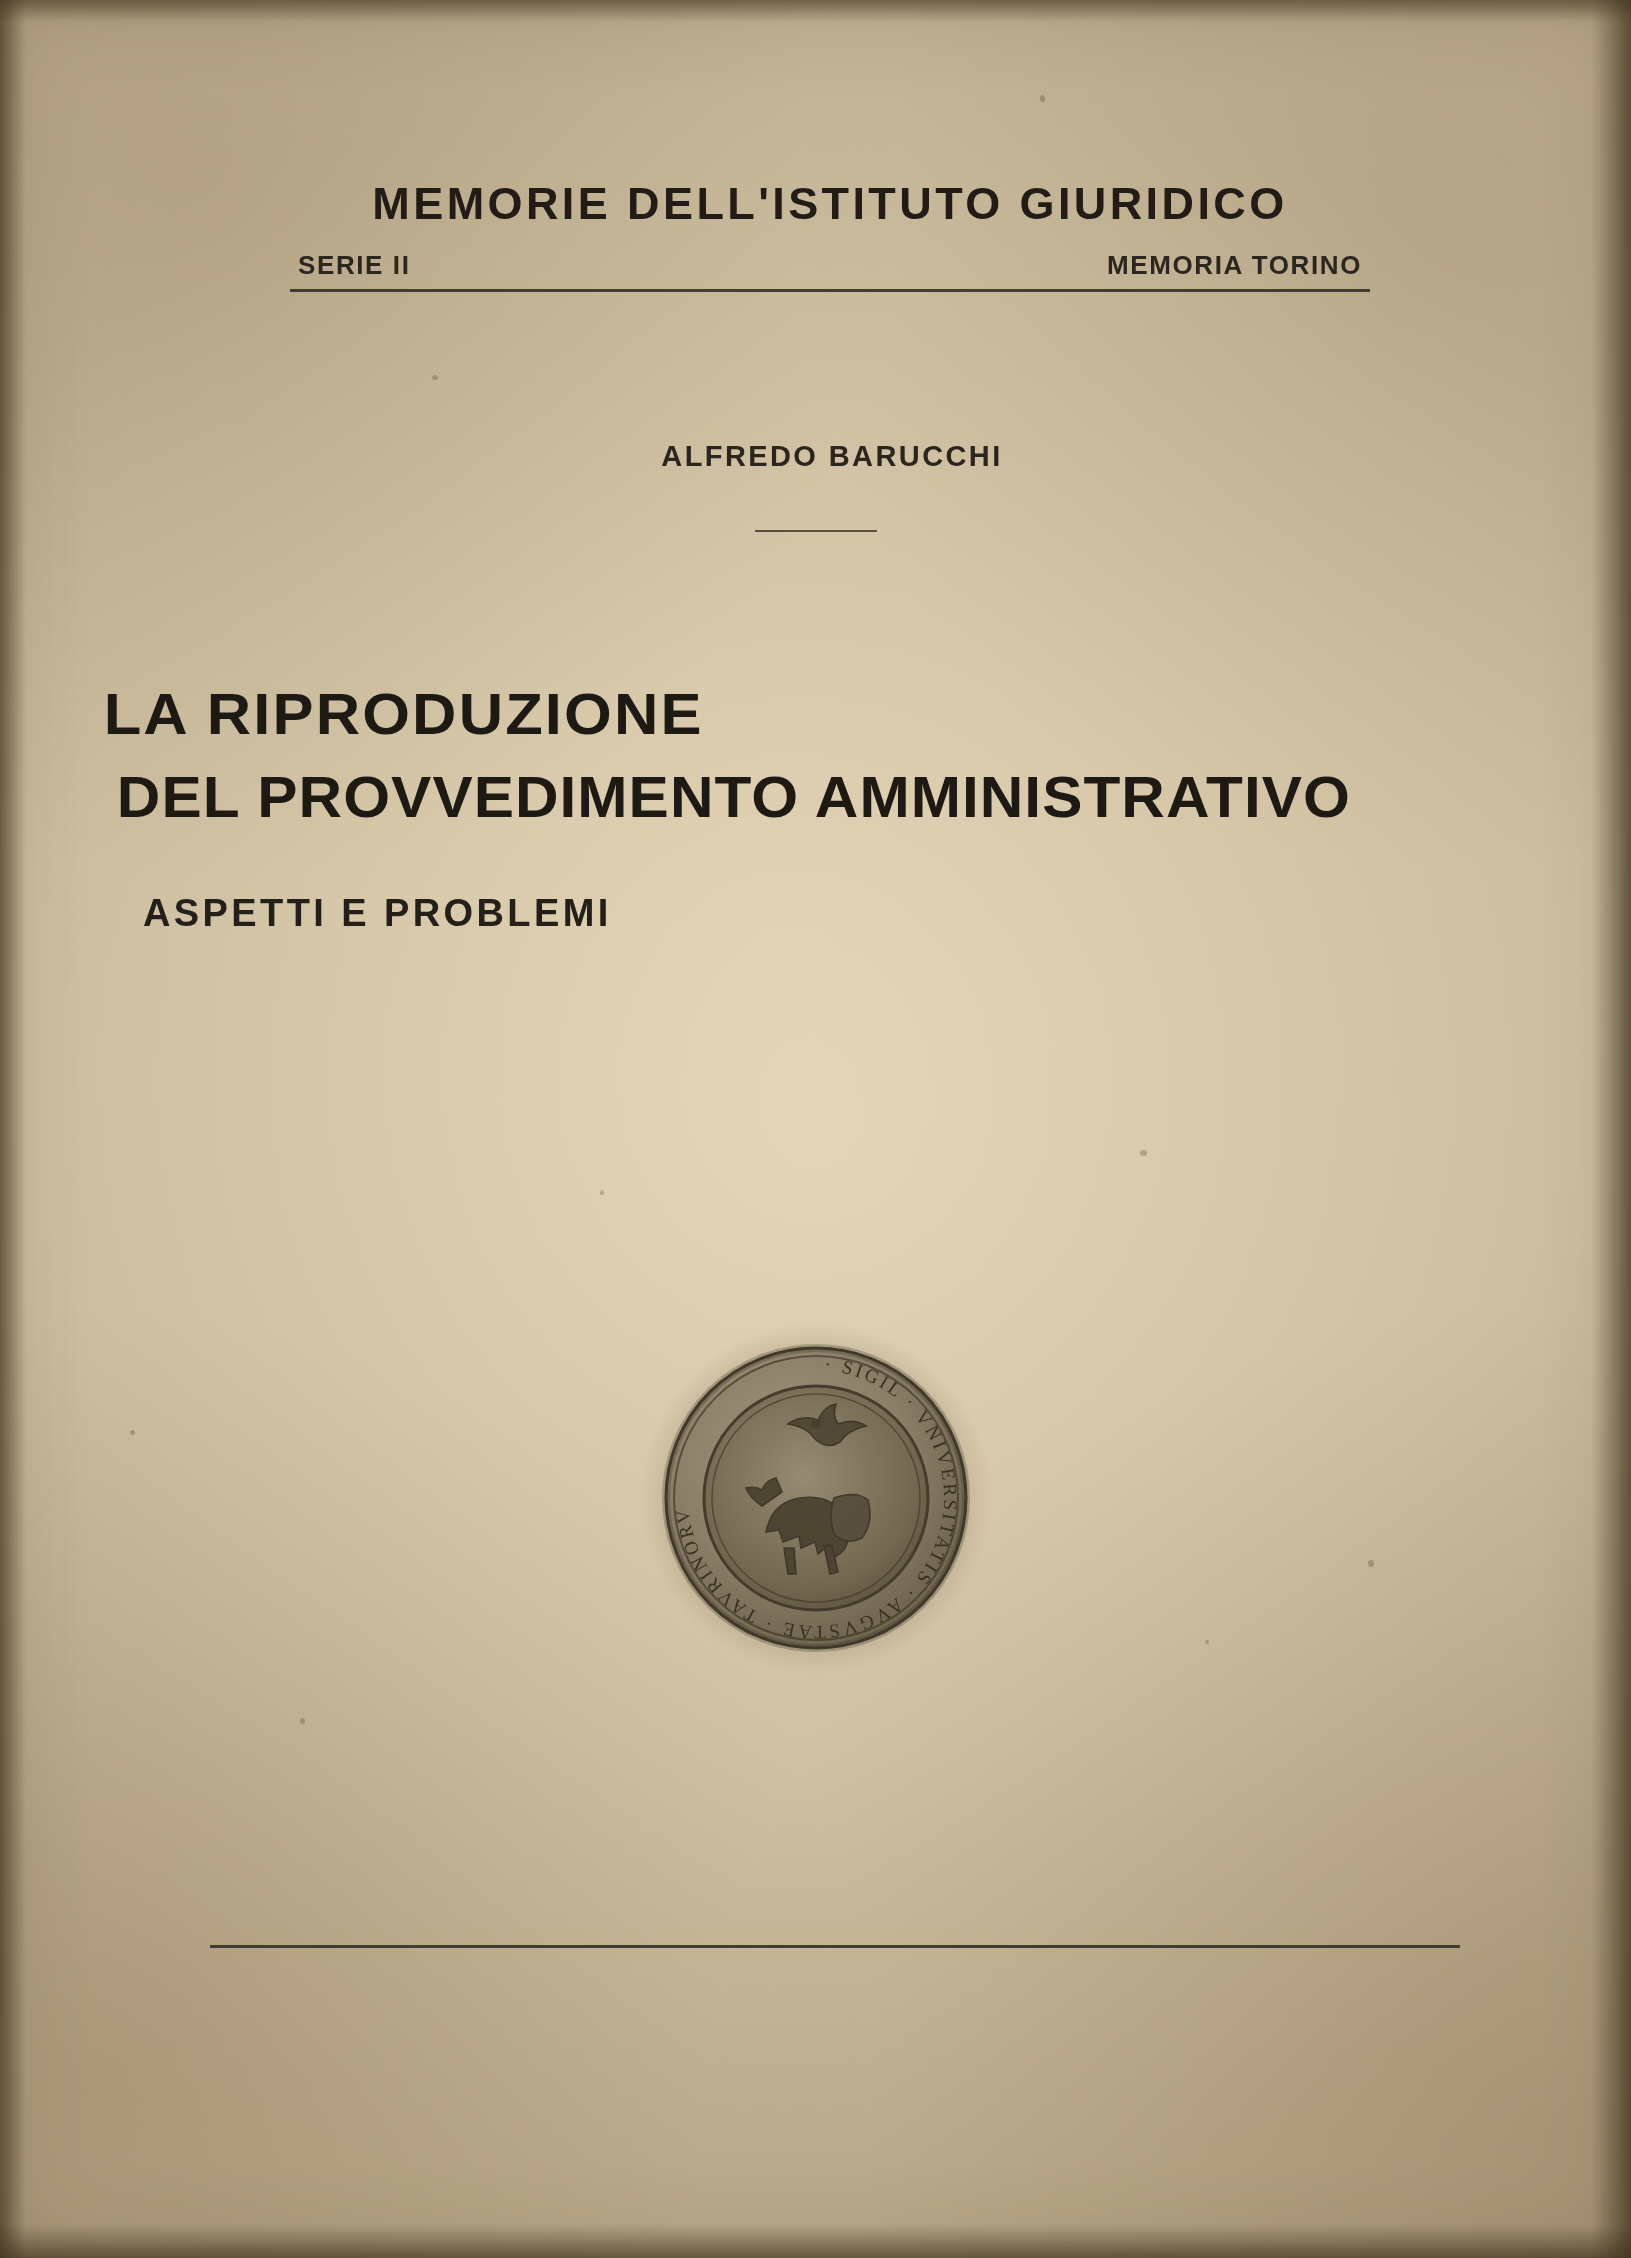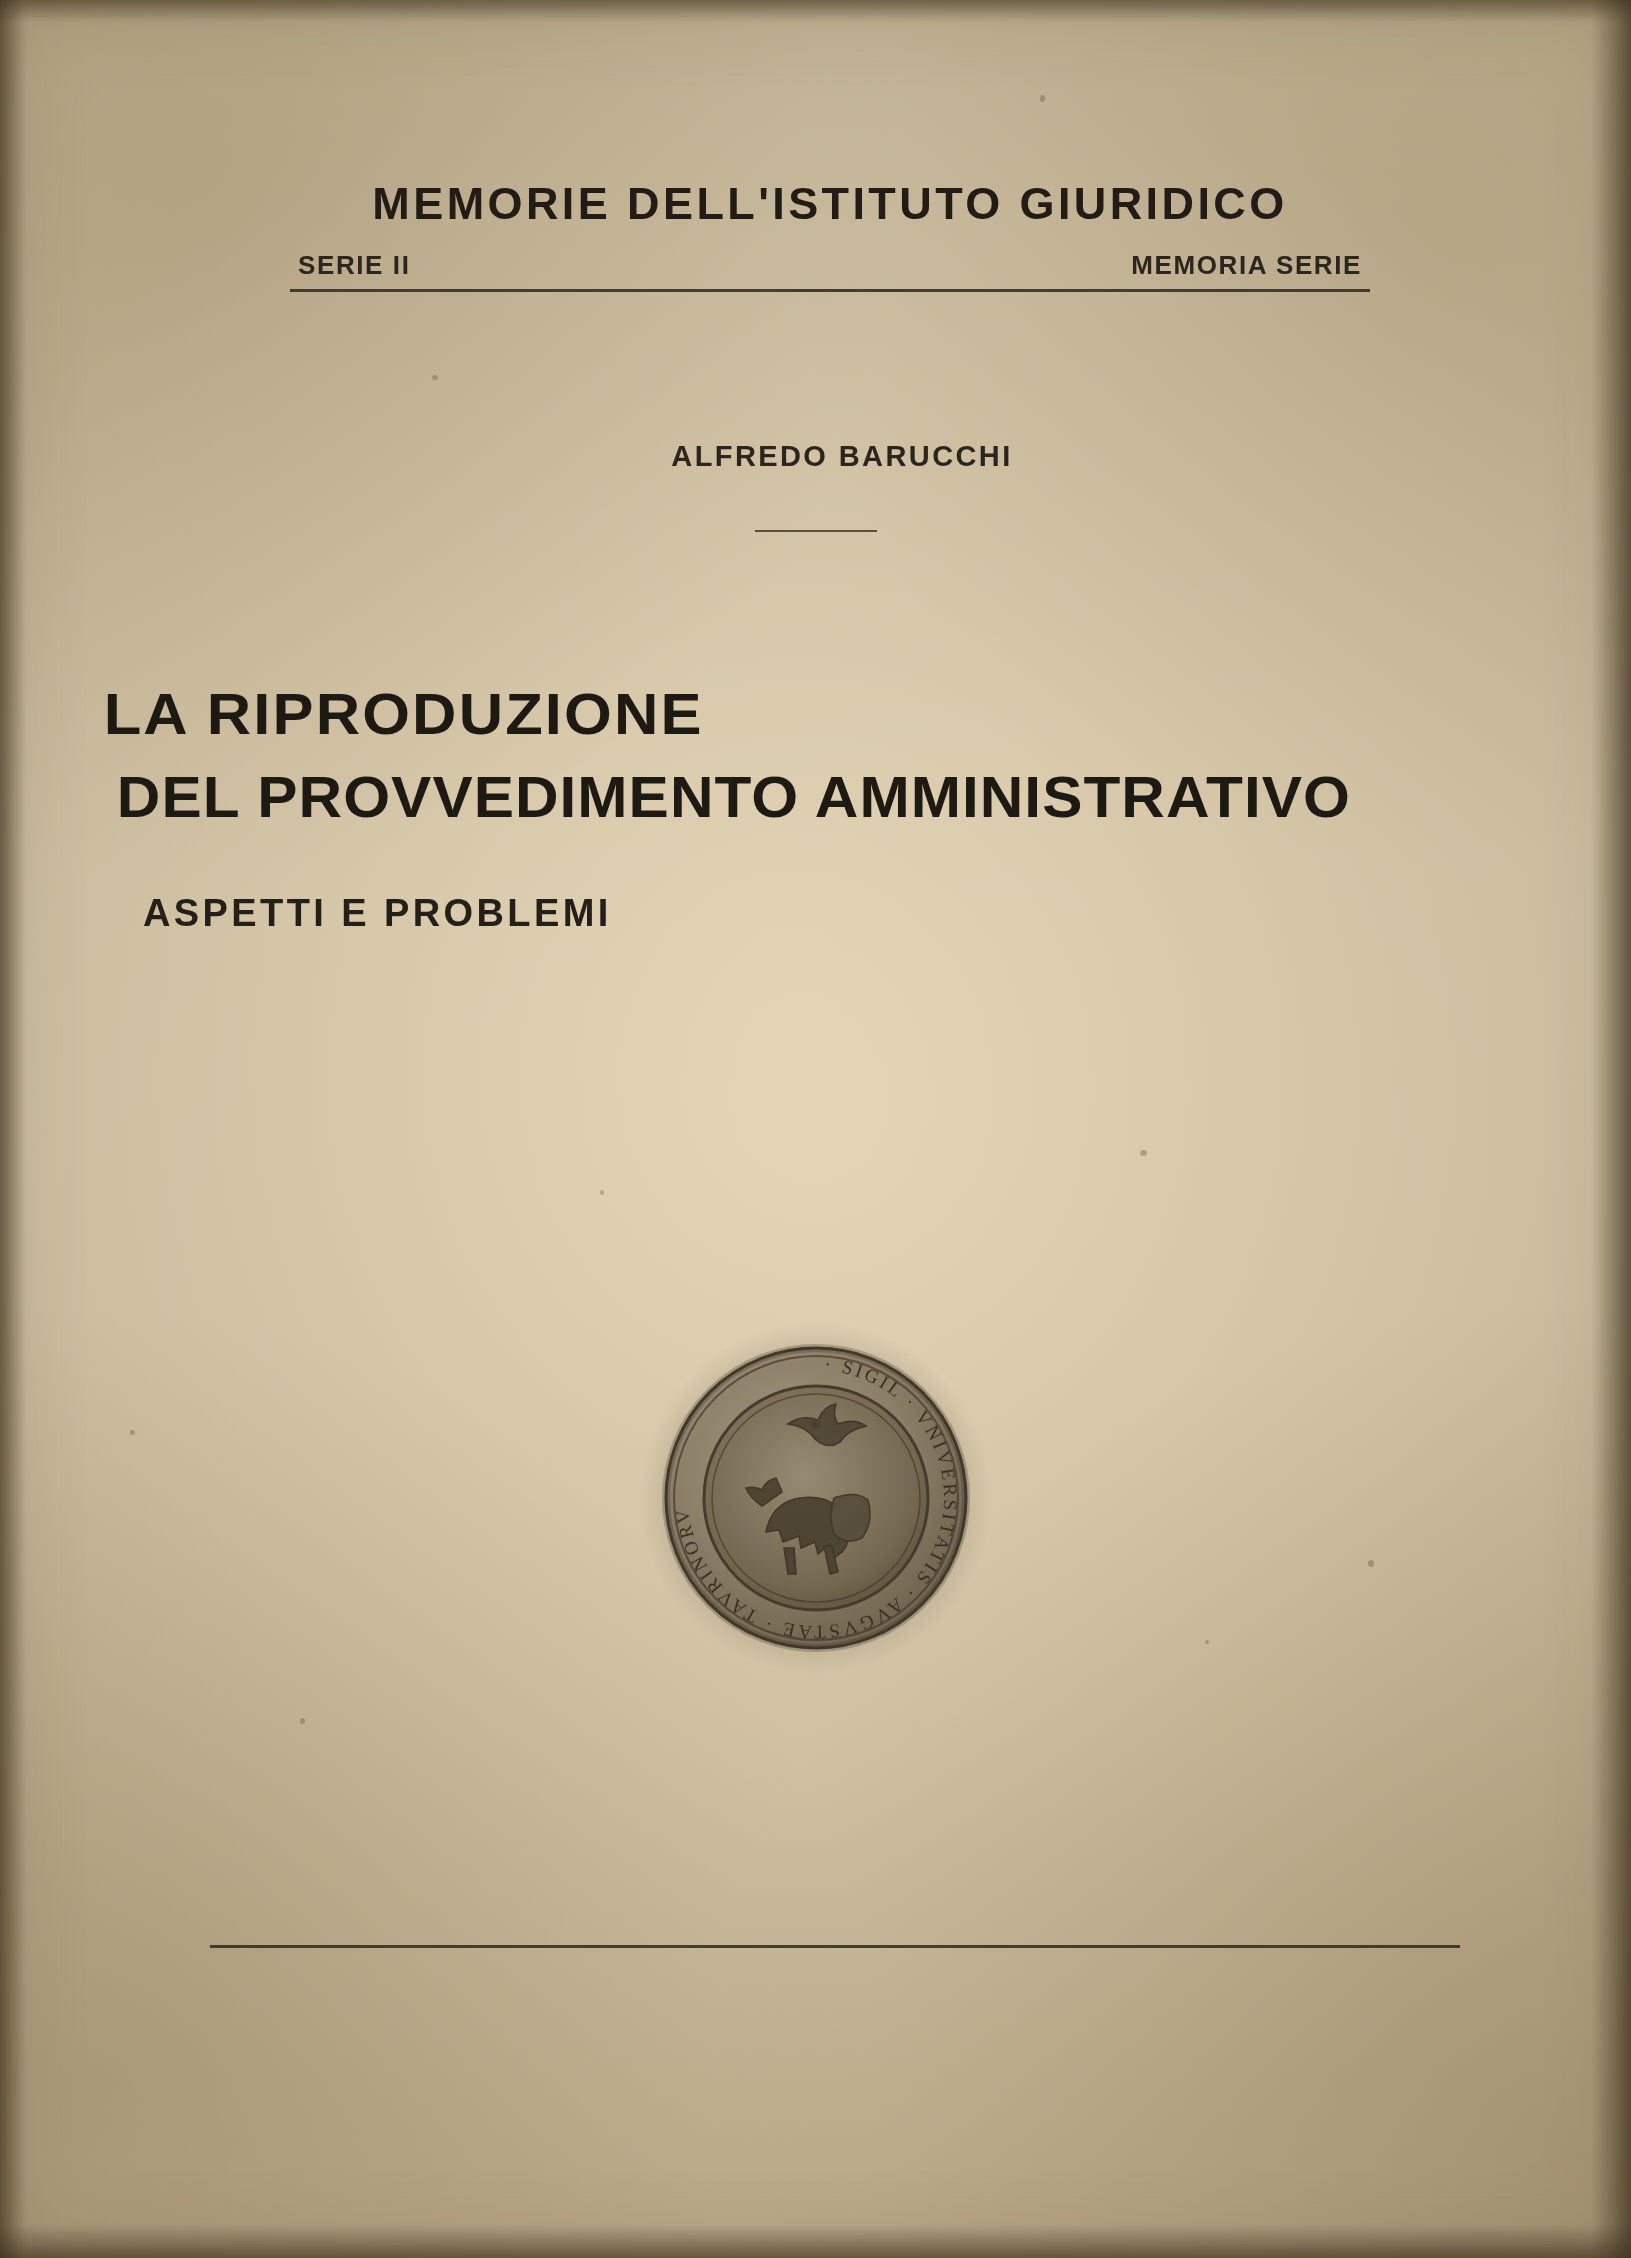--- a/index.html
+++ b/index.html
@@ -107,21 +107,21 @@
     height: 3px;
     background: #3a3228;
     margin-top: 8px;
     width: 100%;
     opacity: .92;
   }
 
   
   .author {
     position: absolute;
-    left: 302px;
+    left: 292px;
     top: 440px;
     width: 1080px;
     text-align: center;
     font-family: "Liberation Sans", sans-serif;
     font-weight: bold;
     font-size: 29px;
     letter-spacing: 2.4px;
     color: #2a251d;
   }
   .author-rule {
@@ -227,21 +227,21 @@
   <div class="edge edge-right"></div>
   <div class="edge edge-top"></div>
   <div class="edge edge-bottom"></div>
 
   <div class="content">
 
     <div class="masthead">
       <div class="mast-line2 ink">MEMORIE DELL'ISTITUTO GIURIDICO</div>
       <div class="mast-row">
         <div class="mast-serie">SERIE II</div>
-        <div class="mast-memoria">MEMORIA SERIE</div>
+        <div class="mast-memoria">MEMORIA TORINO</div>
       </div>
       <div class="rule-main"></div>
     </div>
 
     <div class="author">ALFREDO BARUCCHI</div>
     <div class="author-rule"></div>
 
     <div class="title-block">
       <div class="title-l1">LA RIPRODUZIONE</div>
       <div class="title-l2">DEL PROVVEDIMENTO AMMINISTRATIVO</div>

